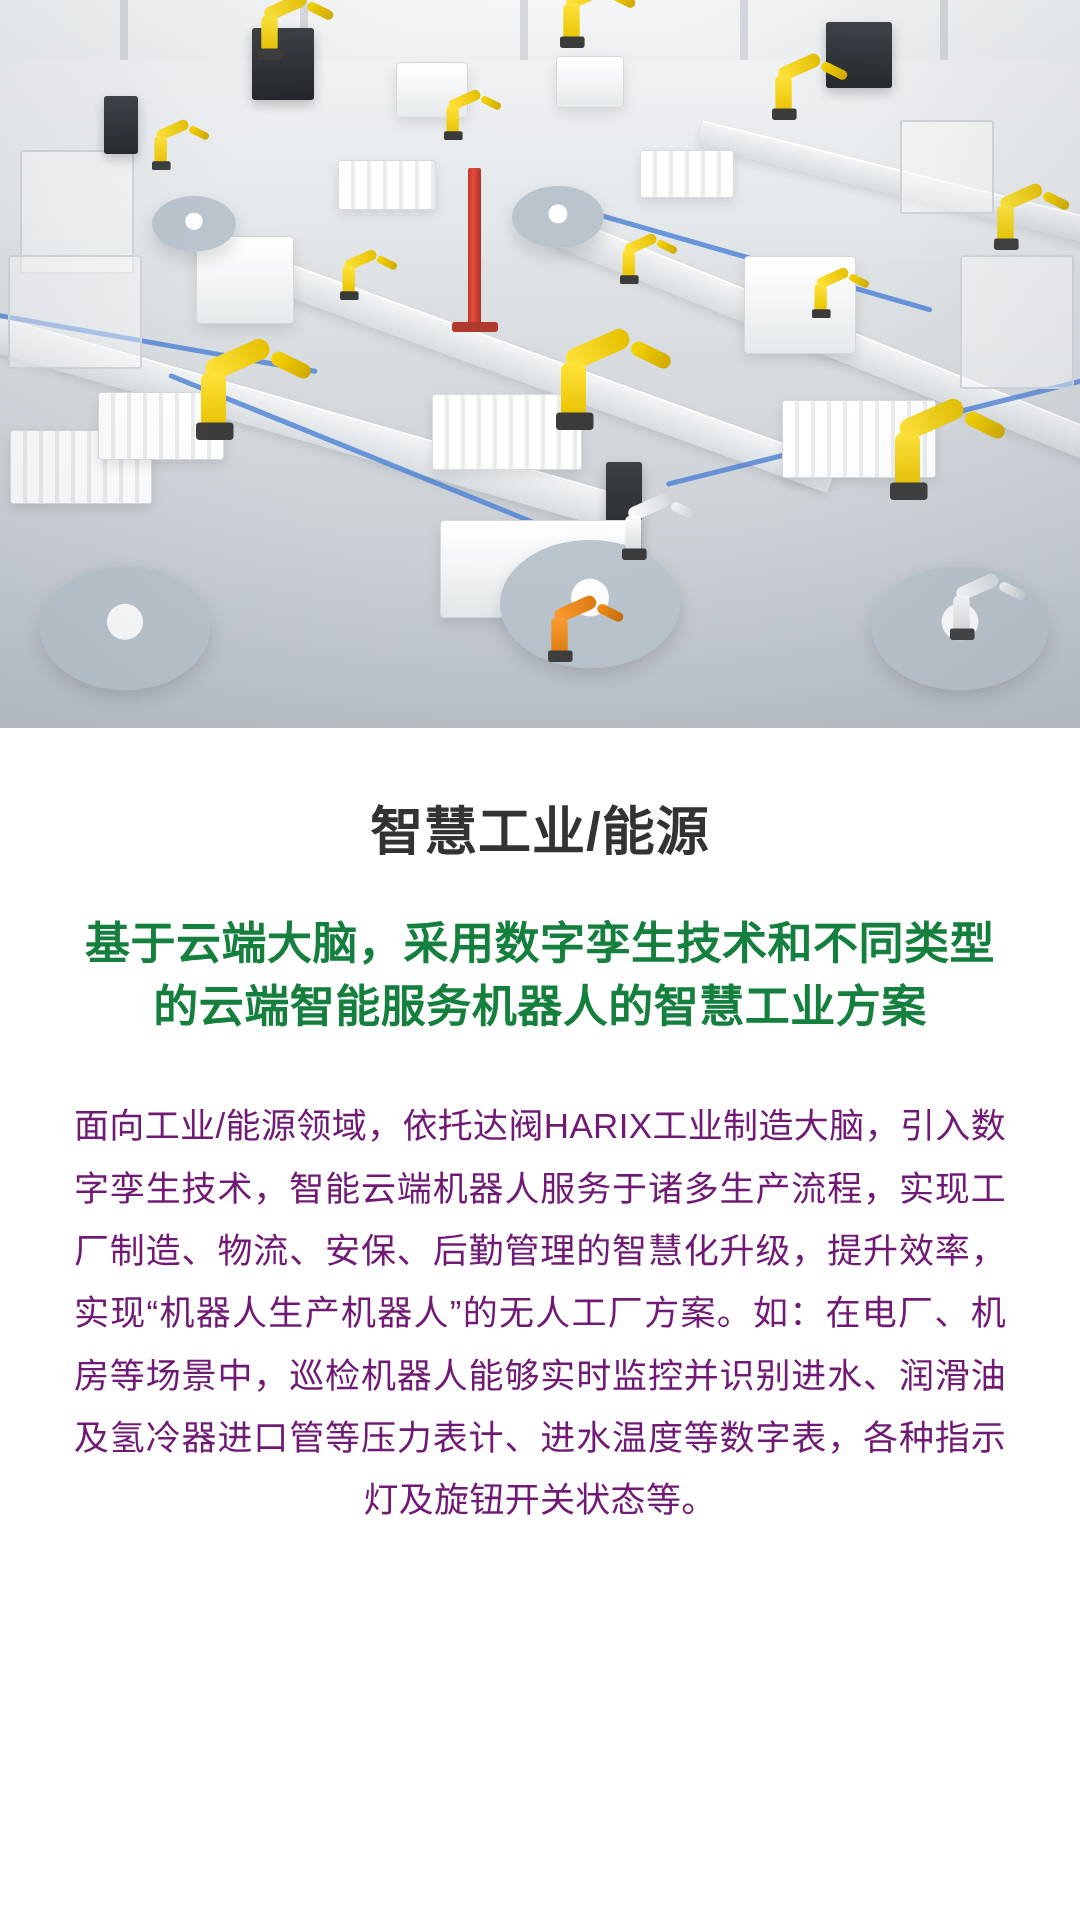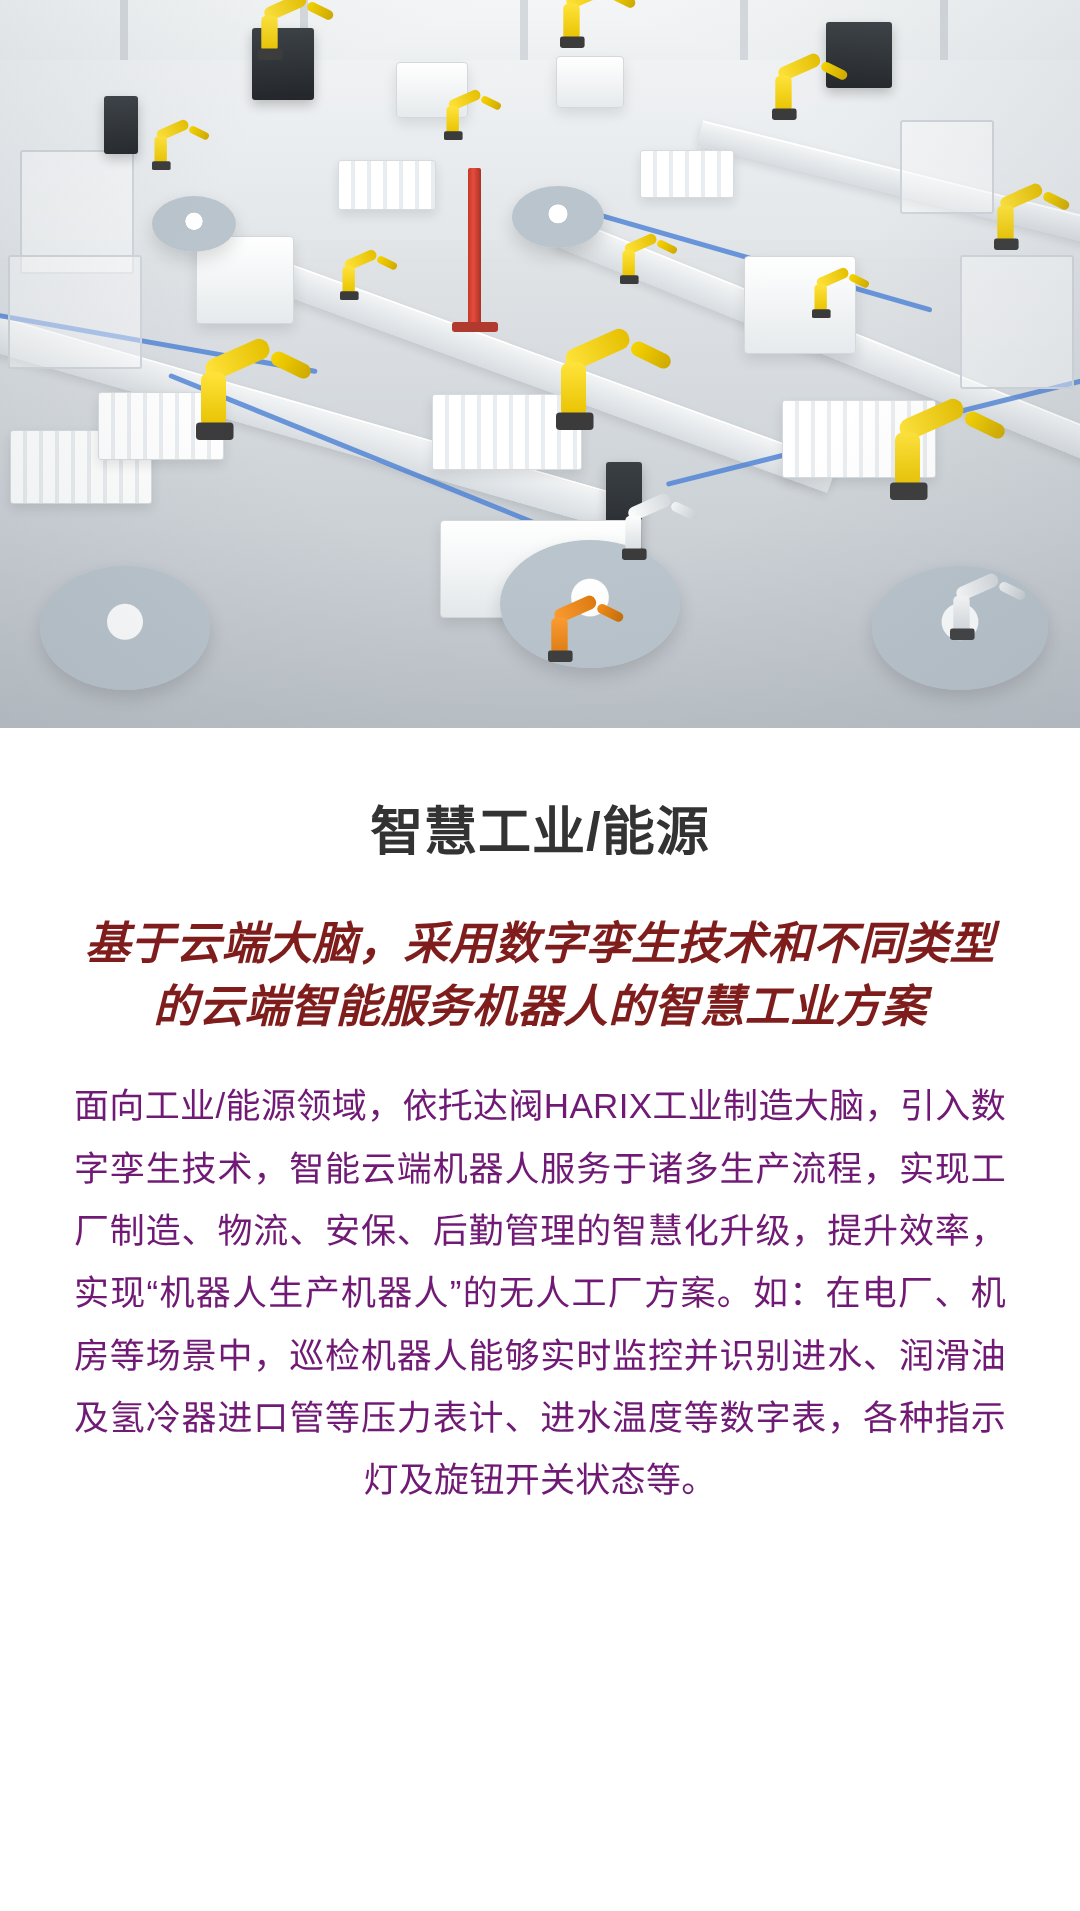--- a/index.html
+++ b/index.html
@@ -224,26 +224,25 @@
     font-weight: 700;
     color: #333333;
     text-align: center;
     letter-spacing: 1px;
     margin: 0 0 48px 0;
     line-height: 1.2;
   }
   .subtitle {
     font-size: 45px;
     font-weight: 700;
-    color: #7f1d1d;
+    color: #15803d;
     text-align: center;
     line-height: 1.42;
-    margin: 0 0 36px 0;
+    margin: 0 0 56px 0;
     letter-spacing: .5px;
-    font-style: italic;
   }
   .body-text {
     font-size: 35px;
     color: #701a75;
     line-height: 1.78;
     text-align: justify;
     text-align-last: center;
     letter-spacing: .3px;
     margin: 0;
   }

